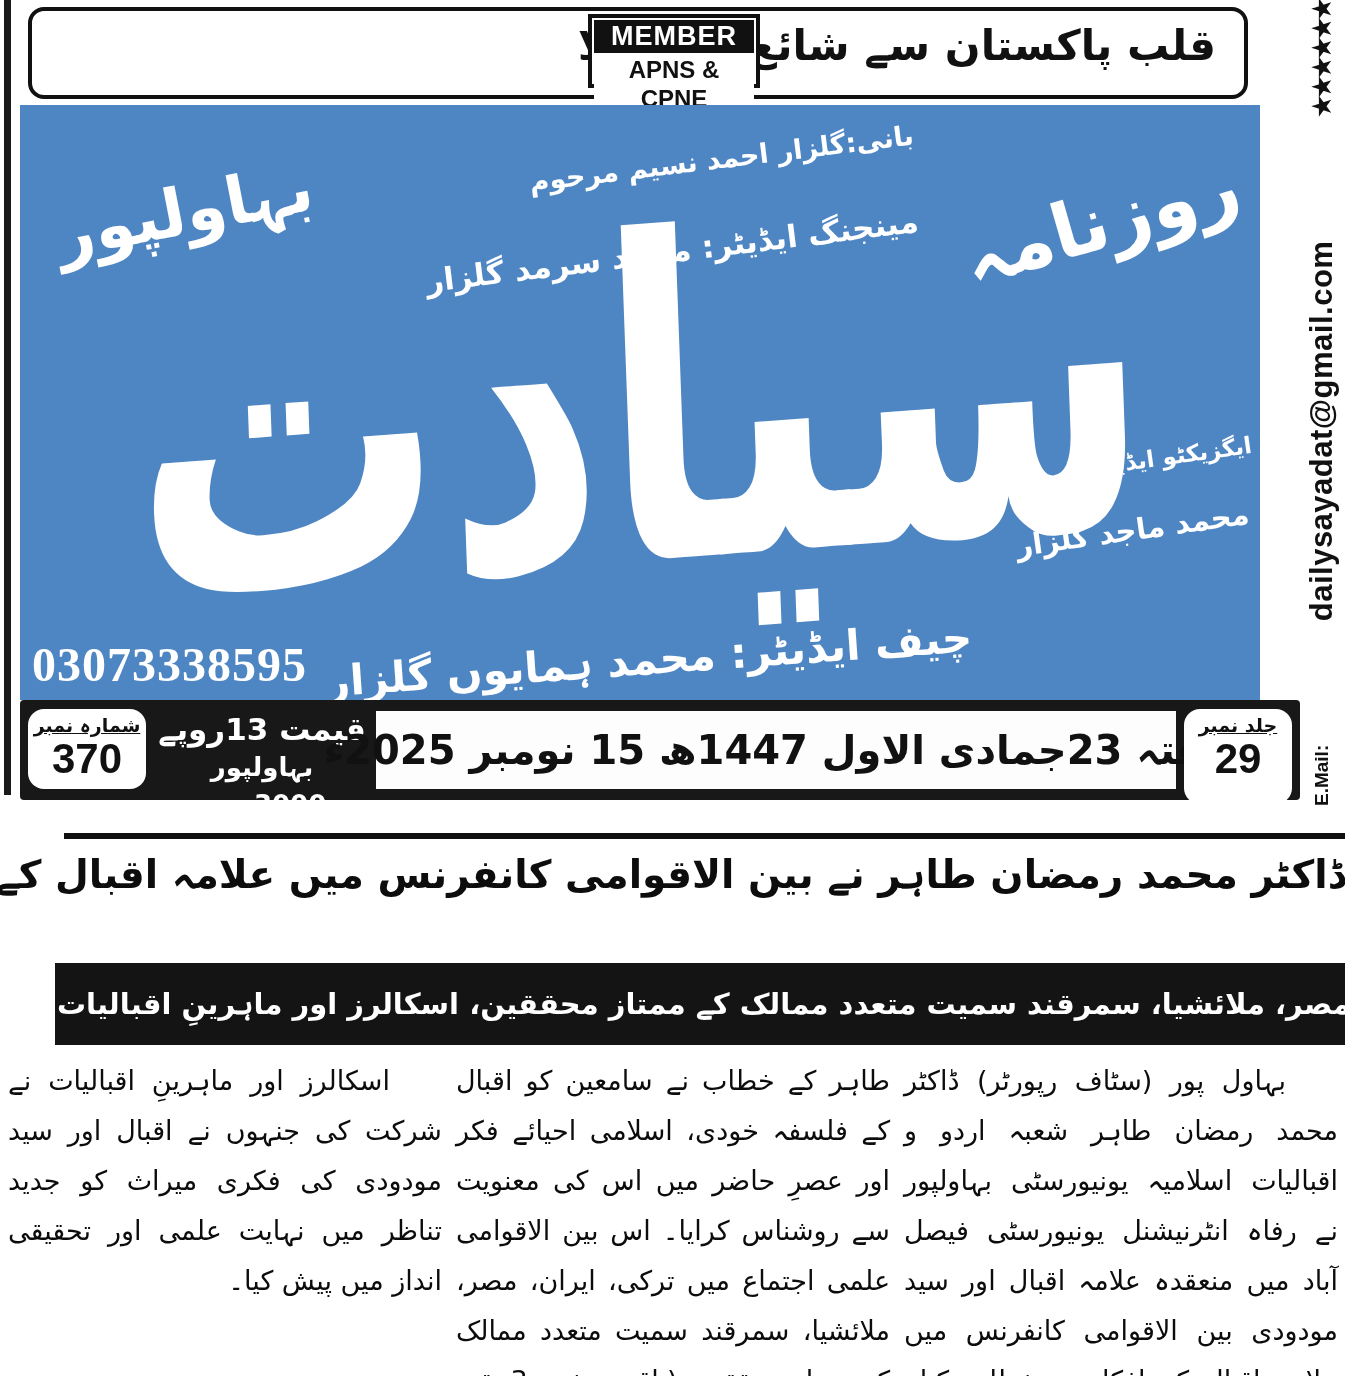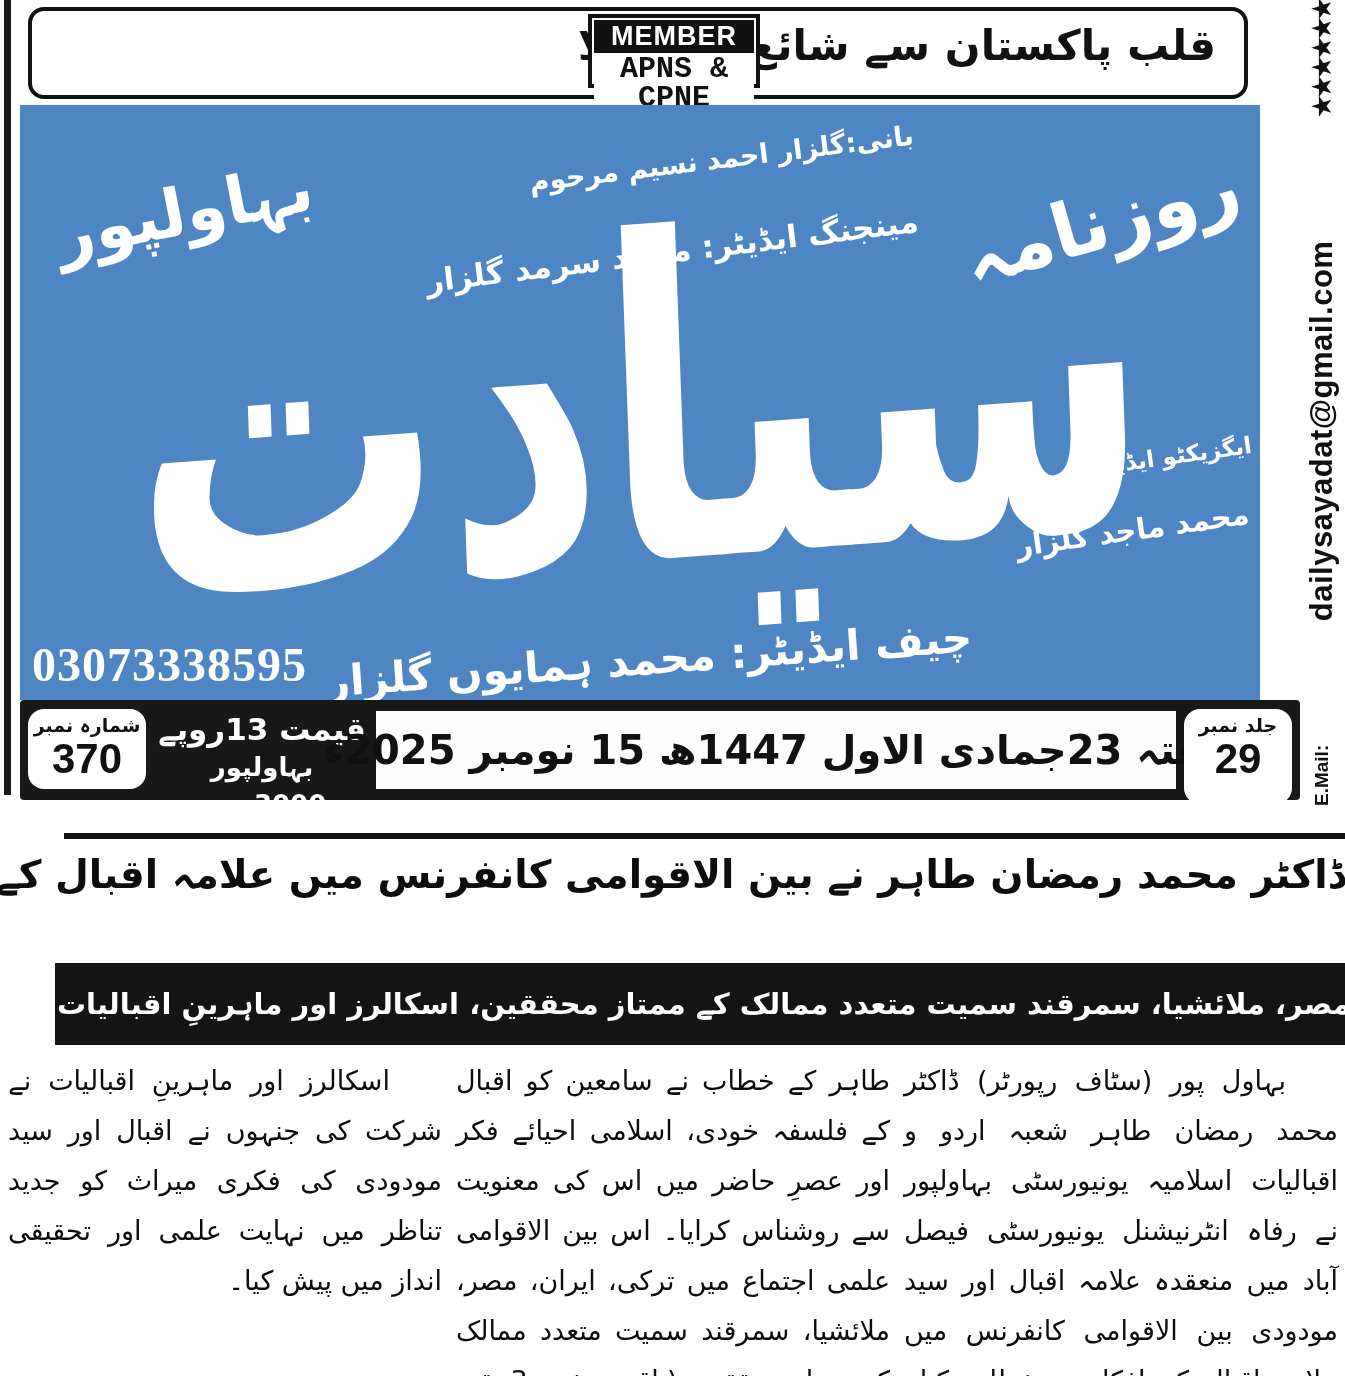--- a/index.html
+++ b/index.html
@@ -31,21 +31,21 @@
     border:4px solid #111;border-radius:16px;background:#fff;
   }
   .topbox .t-right{position:absolute;right:28px;top:10px;font-size:42px;font-weight:bold;direction:rtl;}
   .topbox .t-left{position:absolute;left:58px;top:12px;font-size:42px;font-weight:bold;direction:rtl;}
   .member{
     position:absolute;left:508px;top:3px;width:172px;height:74px;
     background:#fff;border:4px solid #111;padding:2px;box-sizing:border-box;
     font-family:"Liberation Sans",sans-serif;text-align:center;margin-left:48px;
   }
   .member .m1{background:#111;color:#fff;font-size:27px;font-weight:bold;line-height:33px;letter-spacing:1px;border-bottom:2px solid #fff;}
-  .member .m2{background:#fff;color:#111;font-size:30px;font-weight:900;line-height:29px;letter-spacing:0px;font-family:Liberation Mono, monospace;}
+  .member .m2{background:#fff;color:#111;font-size:24px;font-weight:900;line-height:29px;letter-spacing:0px;}
 
   
   .masthead{left:20px;top:105px;width:1240px;height:595px;background:#4e86c4;color:#fff;}
   .masthead .city{position:absolute;left:34px;top:68px;font-size:66px;font-weight:bold;transform:rotate(-11deg);direction:rtl;}
   .masthead .founder{position:absolute;right:345px;top:38px;font-size:27px;font-weight:bold;transform:rotate(-7deg);direction:rtl;}
   .masthead .managing{position:absolute;right:340px;top:128px;font-size:31px;font-weight:bold;transform:rotate(-7deg);direction:rtl;}
   .masthead .daily{position:absolute;right:18px;top:72px;font-size:76px;font-weight:bold;transform:rotate(-16deg);direction:rtl;}
   .masthead .big-title{
     position:absolute;left:50%;top:51%;
     transform:translate(-50%,-50%) scale(1.05,1.5) rotate(-3deg);
@@ -57,21 +57,21 @@
   .masthead .phone{position:absolute;left:12px;bottom:8px;font-size:48px;font-family:"Liberation Serif",serif;letter-spacing:1px;font-weight:bold;}
 
   
   .issuebar{left:20px;top:700px;width:1280px;height:100px;background:#181818;border-radius:4px;}
   .pillbox{
     position:absolute;background:#fff;border-radius:16px;text-align:center;
     color:#111;direction:rtl;padding-top:4px;box-sizing:border-box;
   }
   .pill-issue{left:8px;top:9px;width:118px;height:80px;}
   .pill-vol{right:8px;top:9px;width:108px;height:95px;}
-  .pillbox .p-label{font-size:19px;font-weight:bold;line-height:24px;}
+  .pillbox .p-label{font-size:19px;font-weight:bold;line-height:24px;text-decoration:underline;}
   .pillbox .p-num{font-size:42px;font-weight:900;line-height:44px;font-family:"Liberation Sans",sans-serif;}
   .priceblock{position:absolute;left:136px;top:10px;width:212px;color:#fff;text-align:center;direction:rtl;font-weight:bold;}
   .priceblock .pr1{font-size:31px;line-height:38px;}
   .priceblock .pr2{font-size:26px;line-height:38px;}
   .datebox{
     position:absolute;left:356px;top:11px;width:800px;height:78px;background:#fdfdfd;
     display:flex;align-items:center;justify-content:center;
     font-size:40px;font-weight:bold;color:#111;direction:rtl;white-space:nowrap;
   }
 

